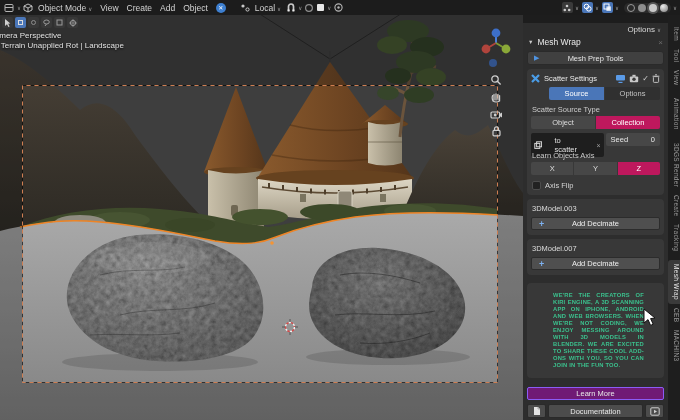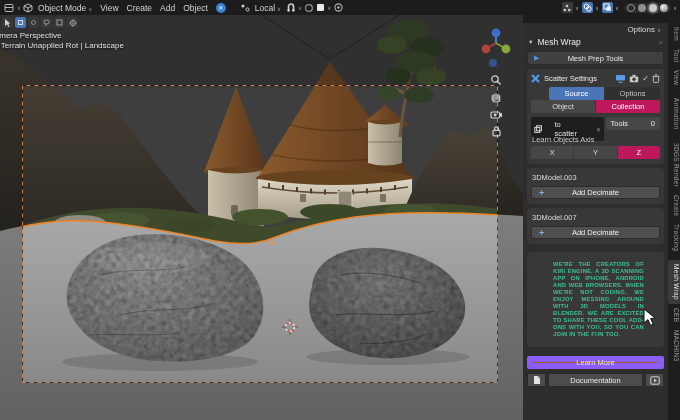--- a/index.html
+++ b/index.html
@@ -81,21 +81,21 @@
   .checkrow { display:flex; align-items:center; gap:4px; margin-top:6px; padding:0 1px; }
   .cbox { width:9px; height:9px; background:#222; border:1px solid #4d4d4d; border-radius:2px; }
   .checkrow .t { font-size:7.5px; color:#d5d5d5; }
   .mname { font-size:7.5px; color:#dddddd; margin:2px 1px 4px; }
   .actbtn { height:13px; background:#4f4f4f; border:1px solid #2c2c2c; border-radius:2px;
     display:flex; align-items:center; justify-content:center; font-size:7.5px; color:#eee;
     position:relative; cursor:pointer; }
   .actbtn .plus { position:absolute; left:7px; color:#7db1f0; font-size:9px; font-weight:bold; }
   .about-body { margin:6px 16px 4px 22px; font-size:5.8px; line-height:7px; font-weight:bold;
     color:#3bc08d; text-align:justify; letter-spacing:.2px; }
-  .flatbtn { margin-top:9px; height:13px; background:#a16207; border:6px solid #8b5cf6; border-radius:2px;
+  .flatbtn { margin-top:9px; height:13px; background:#701a75; border:1px solid #8b5cf6; border-radius:2px;
     display:flex; align-items:center; justify-content:center; font-size:7.5px; color:#e8e8e8; cursor:pointer; }
   .docrow { display:flex; gap:2px; margin-top:4px; height:14px; }
   .sqbtn { width:19px; background:#4c4c4c; border:1px solid #2a2a2a; border-radius:2px;
     display:flex; align-items:center; justify-content:center; cursor:pointer; }
   .docrow .mid { flex:1; background:#4c4c4c; border:1px solid #2a2a2a; border-radius:2px;
     display:flex; align-items:center; justify-content:center; font-size:7.5px; color:#e8e8e8; cursor:pointer; }
 
   
   .tabstrip { position:absolute; left:668px; top:15px; width:12px; height:405px; background:#1e1e1e;
     display:flex; flex-direction:column; align-items:stretch; padding-top:8px; z-index:35; }
@@ -455,47 +455,52 @@
               <line x1="0.6" y1="2.2" x2="7.4" y2="2.2" stroke="#bdbdbd"></line>
               <line x1="3" y1="0.8" x2="5" y2="0.8" stroke="#bdbdbd"></line>
             </svg>
         </span>
       </div>
       <div class="tabs2">
         <span class="tab2 on">Source</span>
         <span class="tab2">Options</span>
       </div>
 
+      <div class="lbl">Scatter Source Type</div>
       <div class="seg">
         <span>Object</span>
         <span class="on">Collection</span>
       </div>
 
       <div class="fieldrow">
         <span class="input">
           <svg width="8" height="8">
               <rect x="0.8" y="2.4" width="5" height="5" fill="none" stroke="#d8d8d8"></rect>
               <rect x="2.6" y="0.8" width="5" height="5" fill="none" stroke="#d8d8d8"></rect>
             </svg>
           <span>to scatter</span>
           <span class="x">×</span>
         </span>
         <span class="seedf">
-          <span>Tools</span>
+          <span>Seed</span>
           <span>0</span>
         </span>
       </div>
 
       <div class="lbl">Learn Objects Axis</div>
       <div class="seg">
         <span>X</span>
         <span>Y</span>
         <span class="on">Z</span>
       </div>
 
+      <div class="checkrow">
+        <span class="cbox"></span>
+        <span class="t">Axis Flip</span>
+      </div>
     </div>
 
     <div class="box">
       <div class="mname">3DModel.003</div>
       <div class="actbtn">
         <span class="plus">+</span>
         <span>Add Decimate</span>
       </div>
     </div>
     <div class="box">

